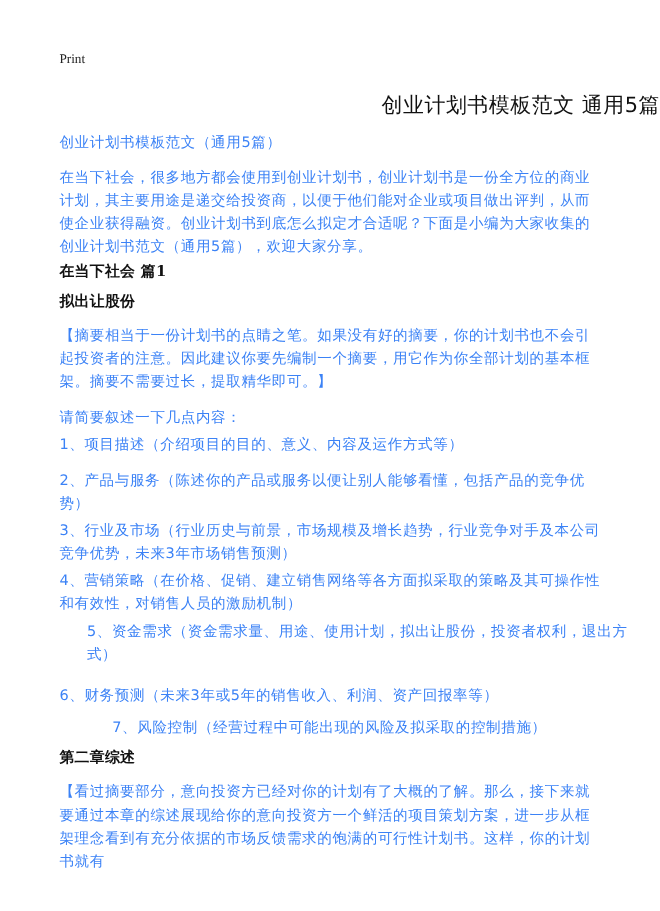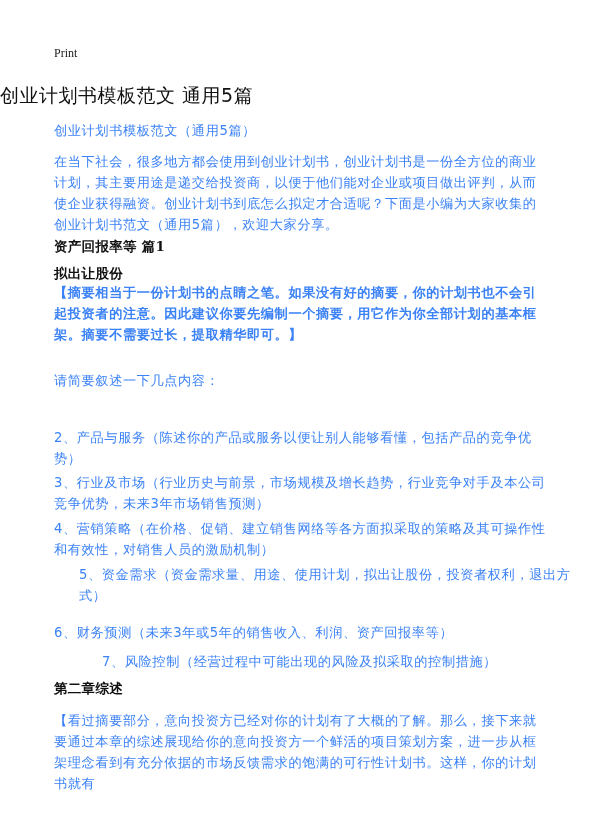--- a/index.html
+++ b/index.html
@@ -1,47 +1,48 @@
 <!DOCTYPE html>
 <html><head>
 <meta charset="utf-8">
 <style>
   html, body { margin: 0; padding: 0; background: #ffffff; }
   body { width: 600px; height: 828px; overflow: hidden; position: relative;
          font-family: "DejaVu Sans", "Liberation Sans", sans-serif; color: #1a1a1a; }
   .page { position: absolute; left: 0; top: 0; width: 600px; height: 672px; }
   .print { position: absolute; left: 54px; top: 46px; font-family: "Liberation Serif", "DejaVu Serif", serif;
            font-size: 12px; color: #222; }
-  .title { position: absolute; left: 0; width: 600px; top: 83px; text-align: left;
+  .title { position: absolute; left: 0; width: 600px; top: 83px; text-align: right;
            font-size: 19px; letter-spacing: 0.5px; color: #111; }
   .block { position: absolute; left: 54px; width: 492px; font-size: 13.2px; line-height: 21px;
            letter-spacing: 0.6px; color: #3b82f6; }
   .heading { position: absolute; left: 54px; font-size: 13.5px; font-weight: bold; color: #111;
              font-family: "DejaVu Serif", "Liberation Serif", serif; letter-spacing: 0.3px; }
 </style>
 </head>
 <body>
 
 <div class="page">
   <div class="print">Print</div>
 
   <div class="title">创业计划书模板范文 通用5篇</div>
 
   <div class="block" style="top:120px;">创业计划书模板范文（通用5篇）</div>
 
   <div class="block" style="top:151px;">在当下社会，很多地方都会使用到创业计划书，创业计划书是一份全方位的商业计划，其主要用途是递交给投资商，以便于他们能对企业或项目做出评判，从而使企业获得融资。创业计划书到底怎么拟定才合适呢？下面是小编为大家收集的创业计划书范文（通用5篇），欢迎大家分享。</div>
 
-  <div class="heading" style="top:238px;">资产回报率等 篇1</div>
+  <div class="heading" style="top:238px;">在当下社会 篇1</div>
 
   <div class="heading" style="top:265px;">拟出让股份</div>
 
-  <div class="block" style="top:282px;font-weight:bold;">【摘要相当于一份计划书的点睛之笔。如果没有好的摘要，你的计划书也不会引起投资者的注意。因此建议你要先编制一个摘要，用它作为你全部计划的基本框架。摘要不需要过长，提取精华即可。】</div>
+  <div class="block" style="top:295px;">【摘要相当于一份计划书的点睛之笔。如果没有好的摘要，你的计划书也不会引起投资者的注意。因此建议你要先编制一个摘要，用它作为你全部计划的基本框架。摘要不需要过长，提取精华即可。】</div>
 
   <div class="block" style="top:370px;">请简要叙述一下几点内容：</div>
 
+  <div class="block" style="top:394px;">1、项目描述（介绍项目的目的、意义、内容及运作方式等）</div>
   <div class="block" style="top:427px;">2、产品与服务（陈述你的产品或服务以便让别人能够看懂，包括产品的竞争优势）</div>
   <div class="block" style="top:472px;">3、行业及市场（行业历史与前景，市场规模及增长趋势，行业竞争对手及本公司竞争优势，未来3年市场销售预测）</div>
   <div class="block" style="top:518px;">4、营销策略（在价格、促销、建立销售网络等各方面拟采取的策略及其可操作性和有效性，对销售人员的激励机制）</div>
   <div class="block" style="top:564px;margin-left:25px;">5、资金需求（资金需求量、用途、使用计划，拟出让股份，投资者权利，退出方式）</div>
   <div class="block" style="top:622px;">6、财务预测（未来3年或5年的销售收入、利润、资产回报率等）</div>
   <div class="block" style="top:651px;margin-left:48px;">7、风险控制（经营过程中可能出现的风险及拟采取的控制措施）</div>
 
   <div class="heading" style="top:680px;">第二章综述</div>
 
   <div class="block" style="top:710px;">【看过摘要部分，意向投资方已经对你的计划有了大概的了解。那么，接下来就要通过本章的综述展现给你的意向投资方一个鲜活的项目策划方案，进一步从框架理念看到有充分依据的市场反馈需求的饱满的可行性计划书。这样，你的计划书就有</div>

